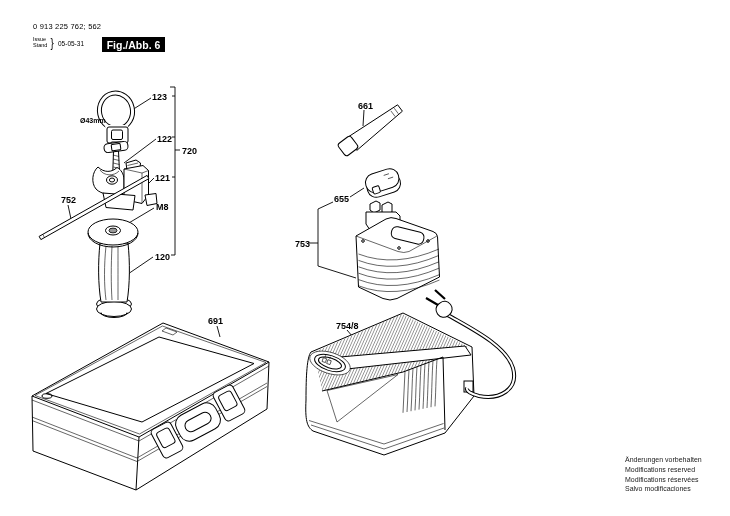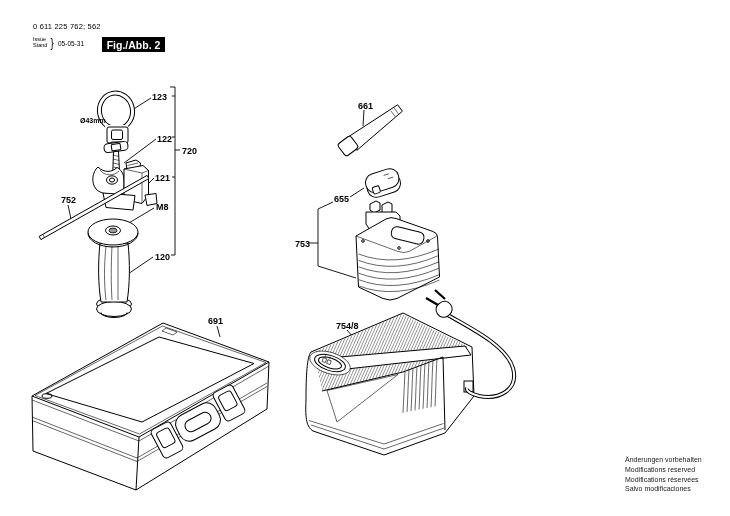--- a/index.html
+++ b/index.html
@@ -16,28 +16,28 @@
   .slabel{font-size:7px;}
   .ln{stroke:#000;fill:none;stroke-width:1;}
   .wh{fill:#fff;stroke:#000;stroke-width:1;}
   .thin{stroke:#000;fill:none;stroke-width:0.6;}
   .leader{stroke:#000;fill:none;stroke-width:0.9;}
 </style>
 </head>
 <body>
 
 <div id="page">
-  <div class="hdr-partnum">0 611 225 762; 562</div>
+  <div class="hdr-partnum">0 913 225 762; 562</div>
   <div class="hdr-issue">
     <div>Issue</div>
     <div>Stand</div>
   </div>
   <div class="hdr-brace">}</div>
   <div class="hdr-date">05-05-31</div>
-  <div class="figbox">Fig./Abb. 2</div>
+  <div class="figbox">Fig./Abb. 6</div>
 
   <svg width="730" height="516" viewBox="0 0 730 516">
     <defs>
       <pattern id="hatch" width="2.6" height="2.6" patternUnits="userSpaceOnUse" patternTransform="rotate(24)">
         <line x1="0" y1="0" x2="0" y2="2.6" stroke="#000" stroke-width="0.75"></line>
       </pattern>
     </defs>
 
     <path class="leader" d="M151,98 L132,110 M156,139 L124,163 M154,178 L148,184 M154,208 L117,230 M153,257 L128,274 M68,205 L71,219 M364,110 L363,126 M350,197 L364,188 M217,326 L220,337 M347,330 L358,343"></path>
     <path class="leader" d="M175,87 h-5 M175,96 h-3 M175,137 h-3 M175,150 h5 M175,177 h-3 M175,255 h-4 M175,87 V255"></path>

